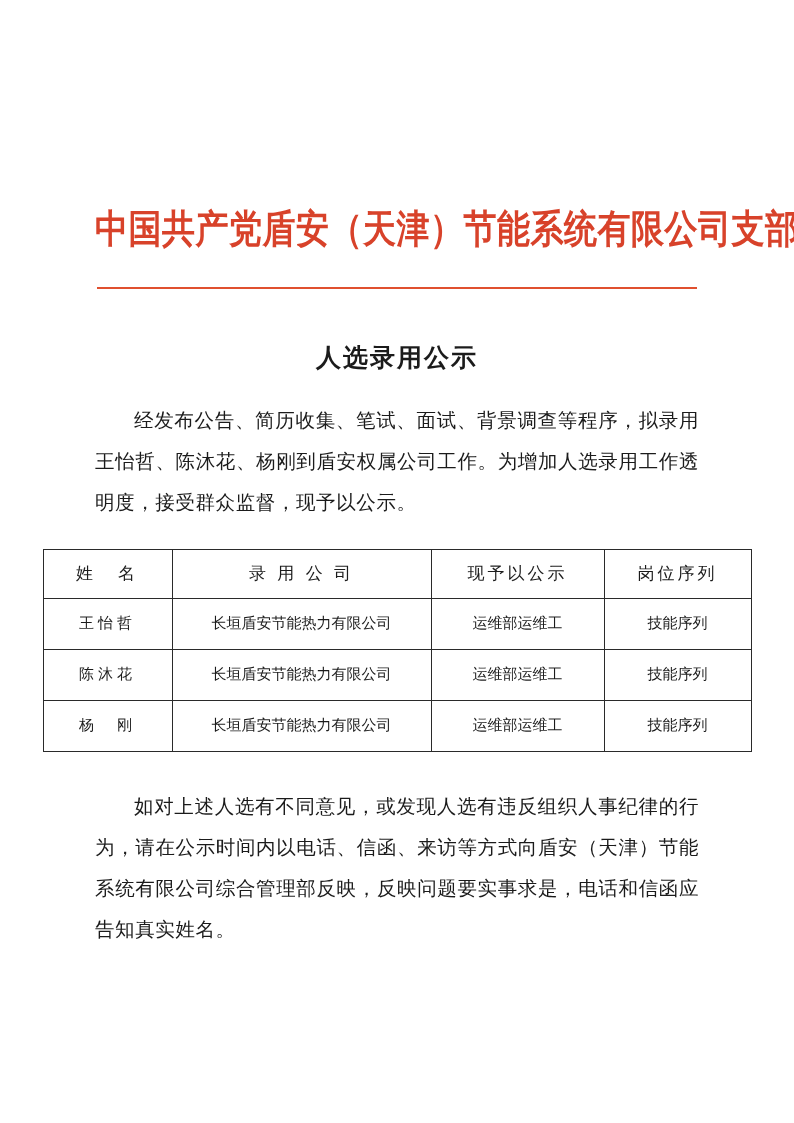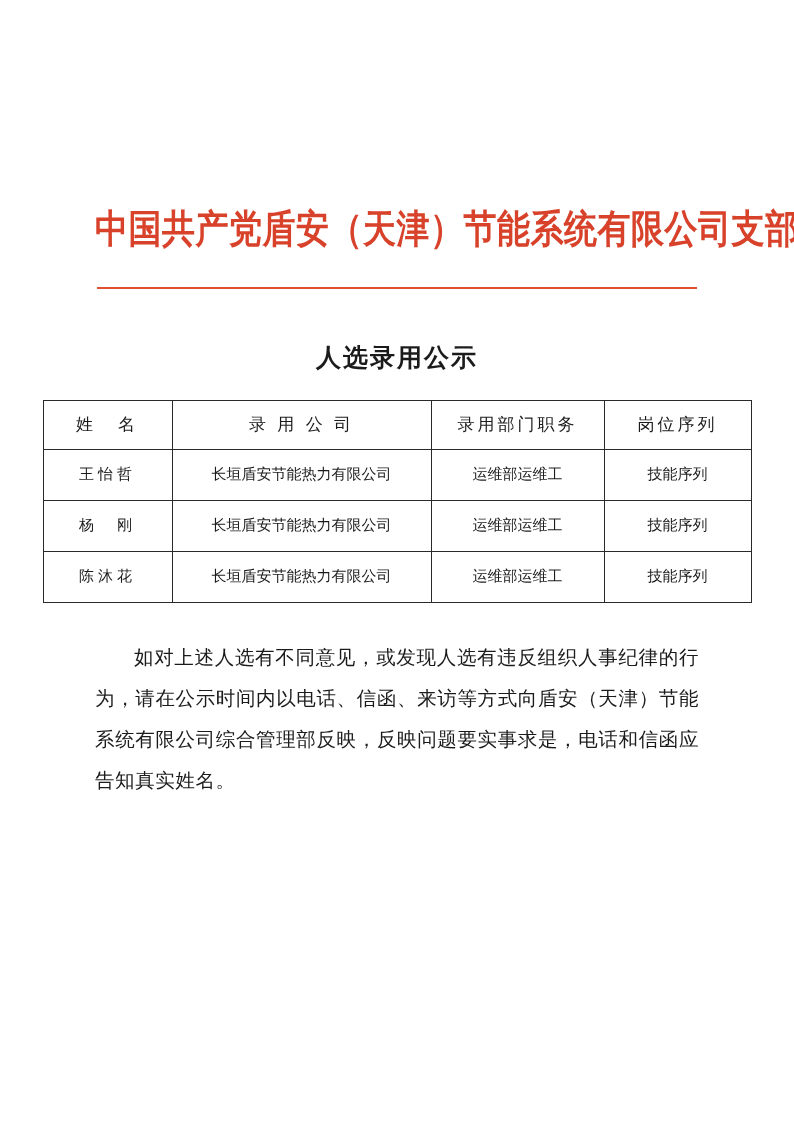--- a/index.html
+++ b/index.html
@@ -103,46 +103,47 @@
 </head>
 <body>
 
 <div class="page">
 
   <div class="letterhead">中国共产党盾安（天津）节能系统有限公司支部委员会</div>
   <div class="letterhead-rule"></div>
 
   <div class="doc-title">人选录用公示</div>
 
+  <div class="para">经发布公告、简历收集、笔试、面试、背景调查等程序，拟录用王怡哲、陈沐花、杨刚到盾安权属公司工作。为增加人选录用工作透明度，接受群众监督，现予以公示。</div>
 
   <div class="table-wrap">
     <table class="listing">
       <thead>
         <tr>
           <td class="c0">姓　名</td>
           <td class="c1">录 用 公 司</td>
-          <td class="c2">录用部门职务</td>
+          <td class="c2">现予以公示</td>
           <td class="c3">岗位序列</td>
         </tr>
       </thead>
       <tbody>
         <tr>
           <td class="c0">王怡哲</td>
           <td class="c1">长垣盾安节能热力有限公司</td>
           <td class="c2">运维部运维工</td>
           <td class="c3">技能序列</td>
         </tr>
         <tr>
-          <td class="c0">杨　刚</td>
+          <td class="c0">陈沐花</td>
           <td class="c1">长垣盾安节能热力有限公司</td>
           <td class="c2">运维部运维工</td>
           <td class="c3">技能序列</td>
         </tr>
         <tr>
-          <td class="c0">陈沐花</td>
+          <td class="c0">杨　刚</td>
           <td class="c1">长垣盾安节能热力有限公司</td>
           <td class="c2">运维部运维工</td>
           <td class="c3">技能序列</td>
         </tr>
       </tbody>
     </table>
   </div>
 
   <div class="para second">如对上述人选有不同意见，或发现人选有违反组织人事纪律的行为，请在公示时间内以电话、信函、来访等方式向盾安（天津）节能系统有限公司综合管理部反映，反映问题要实事求是，电话和信函应告知真实姓名。</div>
 

